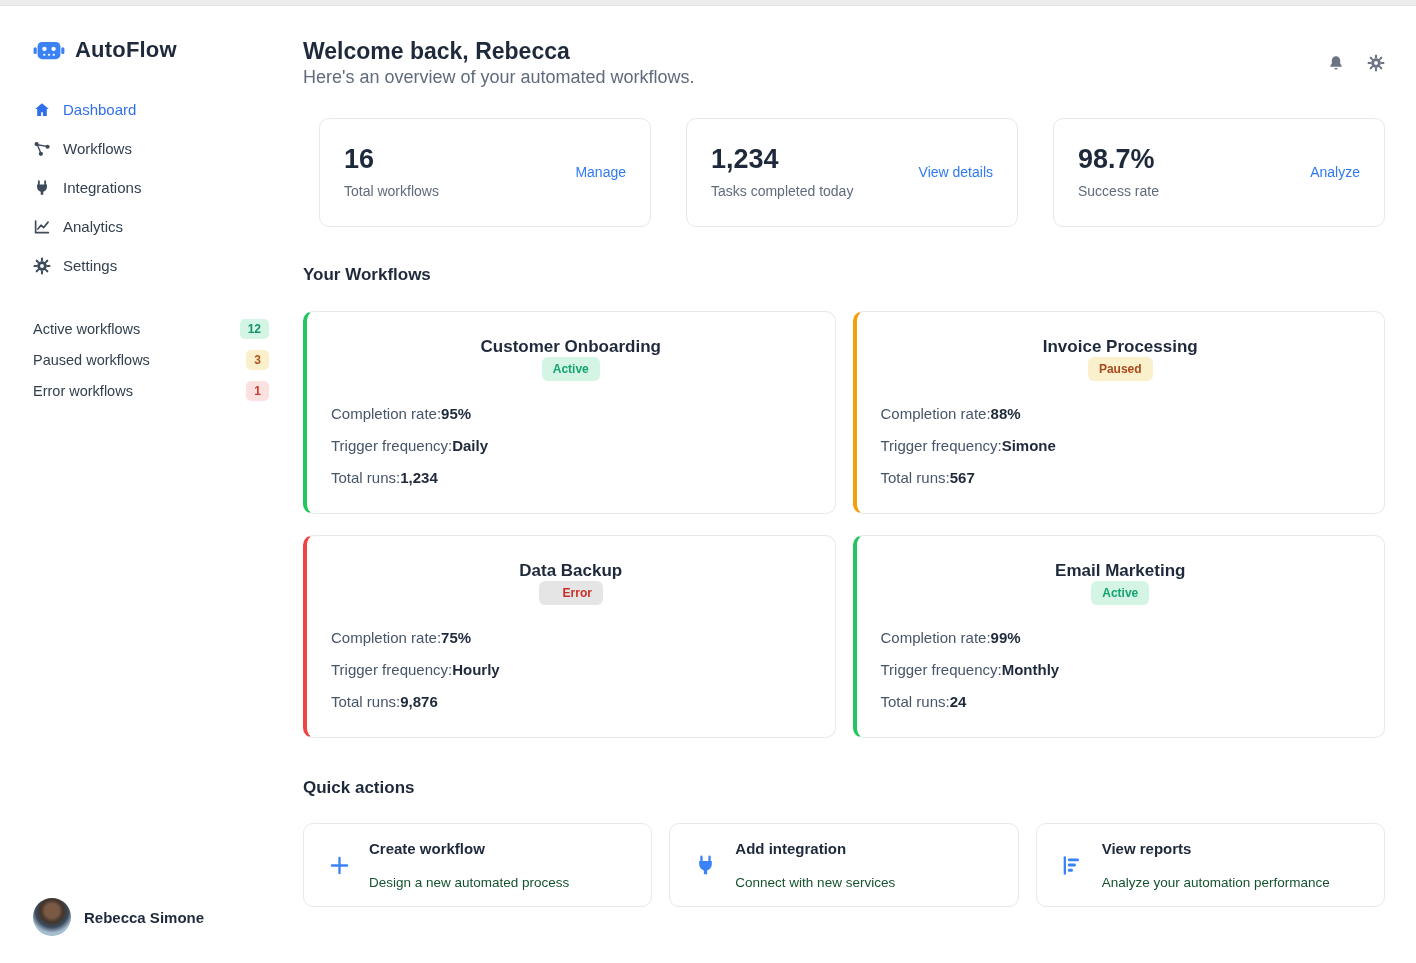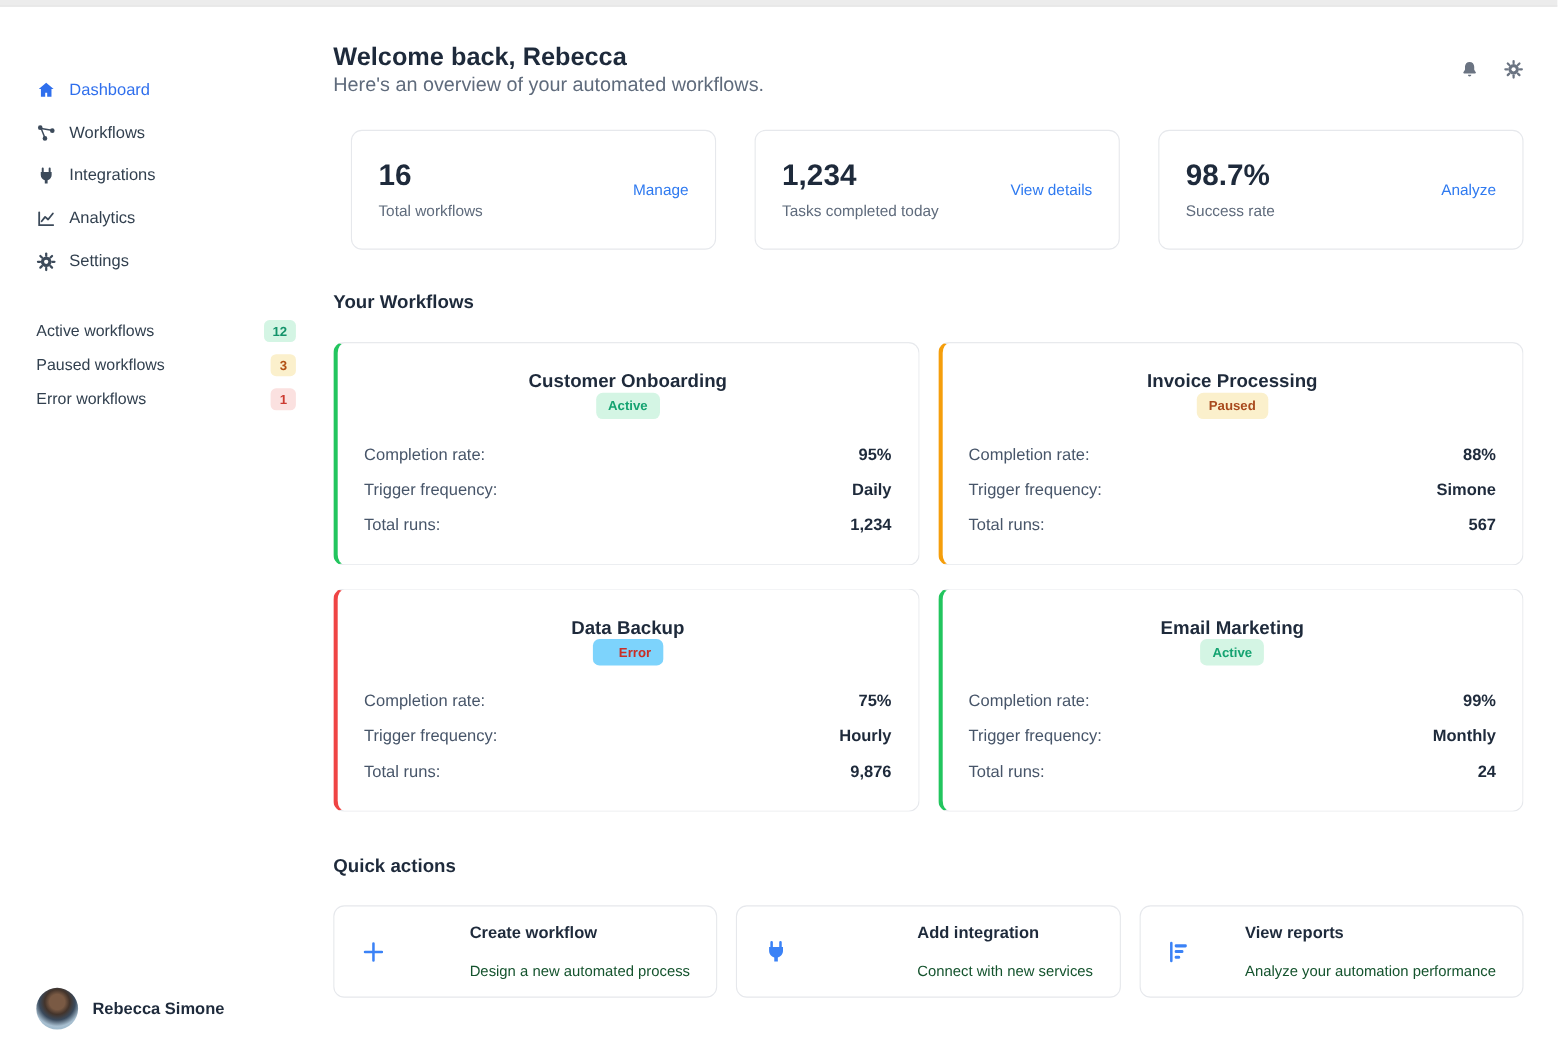--- a/index.html
+++ b/index.html
@@ -48,42 +48,57 @@
   .wf-grid { display:grid; grid-template-columns:repeat(2,1fr); column-gap:17px; row-gap:21px; margin-top:26px; }
   .wf-card { border:1px solid #e6e8ec; border-left-width:4px; border-left-style:solid; border-radius:10px; padding:25px 24px 27px; }
   .wf-active { border-left-color:#22c55e; }
   .wf-paused { border-left-color:#f59e0b; }
   .wf-error  { border-left-color:#ef4444; }
   .wf-head { display:flex; justify-content:space-between; align-items:center;flex-direction:column; }
   .wf-title { font-size:17px; font-weight:bold; color:#1e2a3b; }
   .badge { font-size:12px; font-weight:bold; padding:5px 11px; border-radius:6px; }
   .badge-active { background:#d4f5e4; color:#15a371; }
   .badge-paused { background:#fbf0cc; color:#a8491c; }
-  .badge-error  { background:#7dd3fc; color:#c92f27;padding-left:24px; }
+  .badge-error  { background:#e5e5e5; color:#c92f27;padding-left:24px; }
   .wf-rows { margin-top:24px; }
-  .wf-row { display:flex; justify-content:space-between; align-items:center; }
+  .wf-row { display:flex; align-items:center; }
   .wf-row + .wf-row { margin-top:15px; }
   .wf-label { font-size:15px; color:#475569; }
   .wf-value { font-size:15px; font-weight:bold; color:#1e2a3b; }
 
   .qa-title { margin-top:40px; }
   .qa-grid { display:grid; grid-template-columns:repeat(3,1fr); gap:17px; margin-top:25px; }
-  .qa-card { border:1px solid #e6e8ec; border-radius:10px; padding:16px 24px; display:flex; align-items:center; gap:18px; cursor:pointer; min-height:75px;justify-content:space-between; }
+  .qa-card { border:1px solid #e6e8ec; border-radius:10px; padding:16px 24px; display:flex; align-items:center; gap:18px; cursor:pointer; min-height:75px; }
   .qa-icon { color:#3b82f6; width:23px; height:23px; flex-shrink:0; display:inline-flex; }
   .qa-icon svg { width:23px; height:23px; }
   .qa-name { font-size:15px; font-weight:bold; color:#1e2a3b; }
   .qa-desc { font-size:13.5px; color:#14532d; margin-top:18px; }
 </style>
 </head>
 <body>
 
 <div class="top-strip"></div>
 <div class="app">
 
   <aside class="sidebar">
+    <div class="logo">
+      <span class="logo-icon">
+        <svg viewBox="0 0 28 24">
+          <rect x="4" y="5" width="20" height="15" rx="4" fill="#3b82f6"></rect>
+          <rect x="0.5" y="9.5" width="2.8" height="6" rx="1.4" fill="#3b82f6"></rect>
+          <rect x="24.7" y="9.5" width="2.8" height="6" rx="1.4" fill="#3b82f6"></rect>
+          <circle cx="10" cy="11" r="1.9" fill="#ffffff"></circle>
+          <circle cx="18" cy="11" r="1.9" fill="#ffffff"></circle>
+          <rect x="8.8" y="15.2" width="2.1" height="1.9" rx="0.95" fill="#ffffff"></rect>
+          <rect x="12.95" y="15.2" width="2.1" height="1.9" rx="0.95" fill="#ffffff"></rect>
+          <rect x="17.1" y="15.2" width="2.1" height="1.9" rx="0.95" fill="#ffffff"></rect>
+        </svg>
+      </span>
+      <span class="logo-text">AutoFlow</span>
+    </div>
 
     <nav class="nav">
       <a class="nav-item active">
         <span class="nav-icon">
           <svg viewBox="0 0 24 24">
               <path d="M12 3 3 10.6h2.6V20h5.2v-5h2.4v5h5.2v-9.4H21z" fill="currentColor"></path>
             </svg>
         </span>
         <span>Dashboard</span>
       </a>

